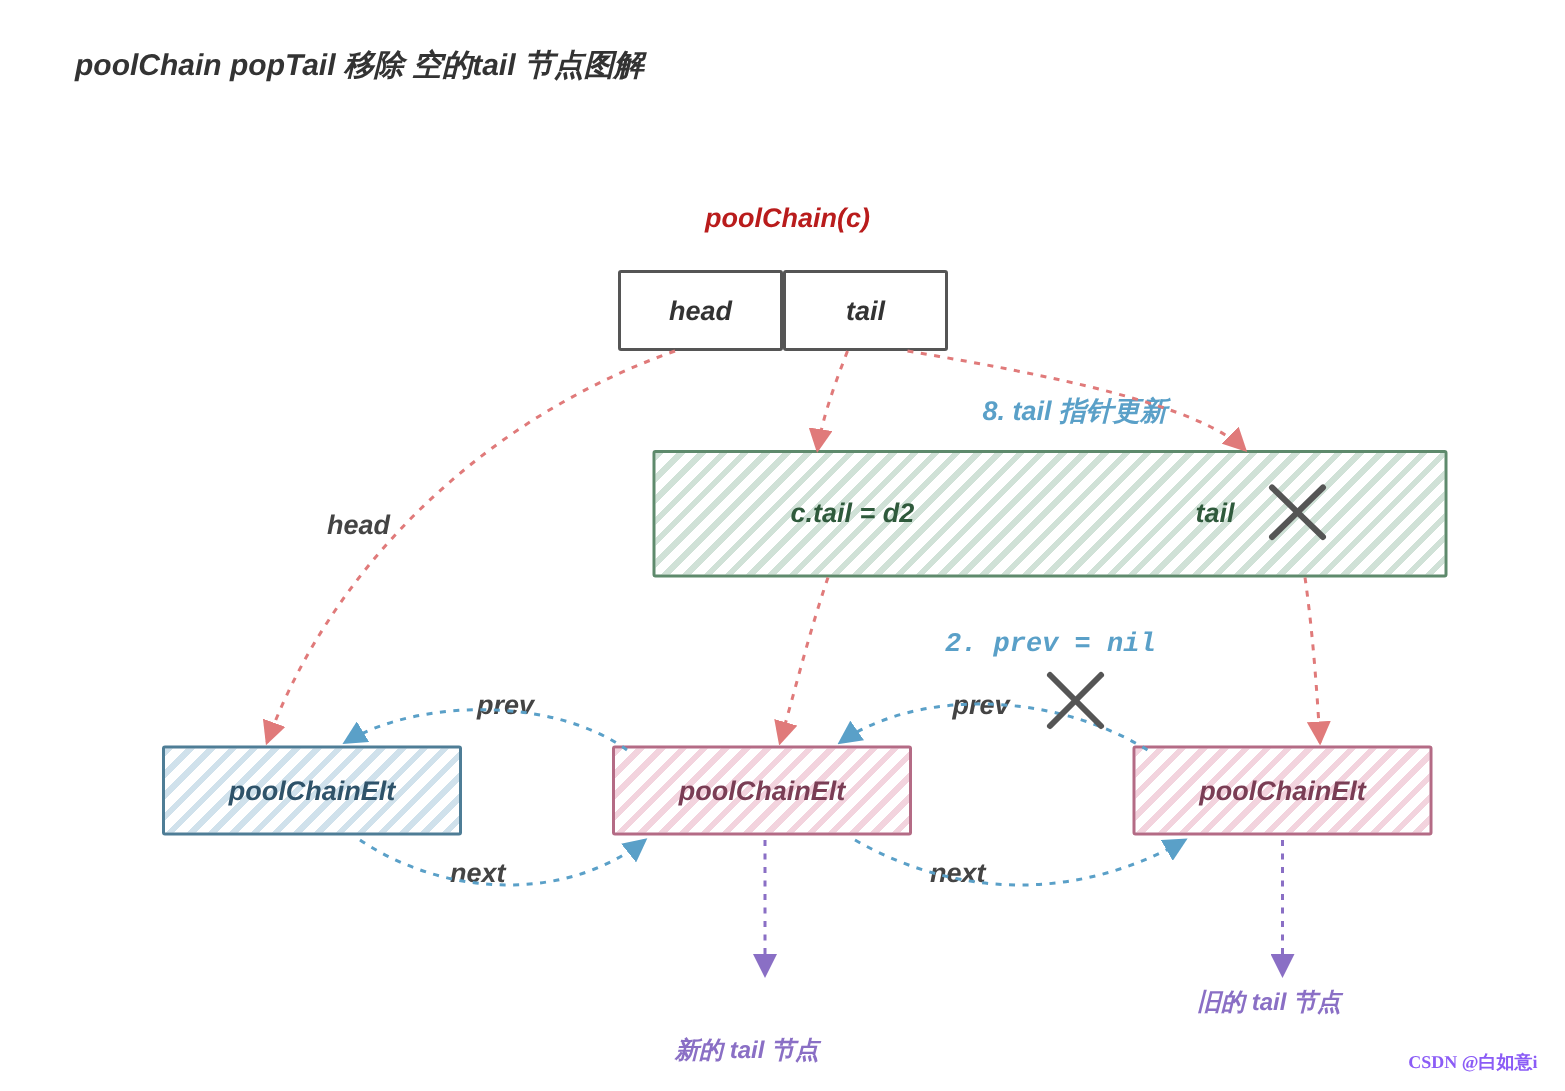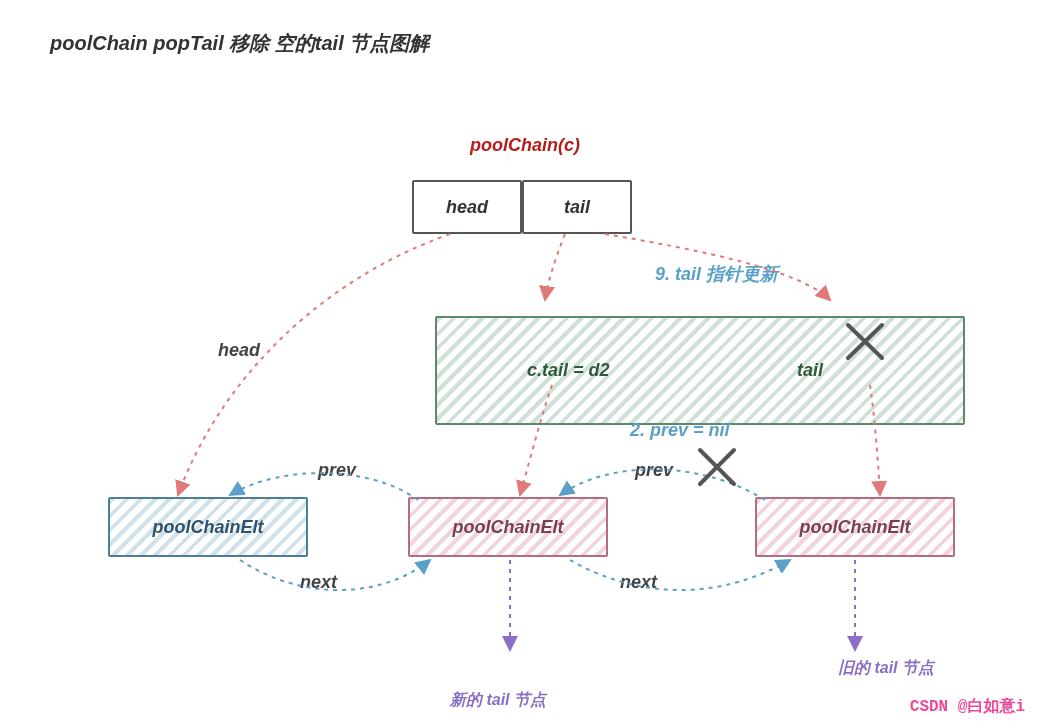--- a/index.html
+++ b/index.html
@@ -14,21 +14,21 @@
     overflow: hidden;
   }
   svg.canvas { position: absolute; top: 0; left: 0; }
   .label {
     position: absolute;
     font-weight: bold;
     font-size: 18px;
     white-space: nowrap;
   }
   .title { font-size: 20px; font-weight: bold; color: #333; }
-  .watermark { font-size: 16px; color: #ec4899; font-style: normal; font-family: Liberation Mono, monospace; }
+  .watermark { font-size: 12px; color: #8b5cf6; font-style: normal; font-family: Liberation Serif, serif; }
   .c-red   { color: #b91c1c; }
   .c-blue  { color: #5aa0c8; }
   .c-dark  { color: #444; }
   .c-purple{ color: #8a6fc5; }
 
   
   .box {
     position: absolute;
     border: 2px solid #555;
     border-radius: 2px;
@@ -69,48 +69,48 @@
 
 <div class="label c-red" style="left:470px; top:135px;">poolChain(c)</div>
 
 <div class="box plain" style="left:412px; top:180px; width:110px; height:54px;">
   <span>head</span>
 </div>
 <div class="box plain" style="left:522px; top:180px; width:110px; height:54px;">
   <span>tail</span>
 </div>
 
-<div class="label c-blue" style="left:655px; top:262px;">9. tail 指针更新</div>
+<div class="label c-blue" style="left:655px; top:262px;">8. tail 指针更新</div>
 
-<div class="box hatch-green" style="left:435px; top:300px; width:530px; height:109px; justify-content:flex-start;margin-top:16px;">
+<div class="box hatch-green" style="left:435px; top:300px; width:530px; height:85px; justify-content:flex-start;">
   <span style="margin-left:90px;">c.tail = d2</span>
   <span style="position:absolute; left:360px;">tail</span>
 </div>
 
 <div class="label c-dark" style="left:218px; top:340px;">head</div>
 
-<div class="label c-blue" style="left:630px; top:420px;">2. prev = nil</div>
+<div class="label c-blue" style="left:630px; top:420px;font-family:Liberation Mono, monospace;">2. prev = nil</div>
 
 <div class="label c-dark" style="left:318px; top:460px;">prev</div>
 <div class="label c-dark" style="left:635px; top:460px;">prev</div>
 <div class="label c-dark" style="left:300px; top:572px;">next</div>
 <div class="label c-dark" style="left:620px; top:572px;">next</div>
 
 <div class="box hatch-blue" style="left:108px; top:497px; width:200px; height:60px;">
   <span>poolChainElt</span>
 </div>
 <div class="box hatch-pink" style="left:408px; top:497px; width:200px; height:60px;">
   <span>poolChainElt</span>
 </div>
 <div class="box hatch-pink" style="left:755px; top:497px; width:200px; height:60px;">
   <span>poolChainElt</span>
 </div>
 
 <div class="label c-purple" style="left:450px; top:658px; font-size:16px;margin-top:32px;">新的 tail 节点</div>
-<div class="label c-purple" style="left:798px; top:658px; font-size:16px;margin-left:40px;">旧的 tail 节点</div>
+<div class="label c-purple" style="left:798px; top:658px; font-size:16px;">旧的 tail 节点</div>
 
 <div class="label watermark" style="right:18px; bottom:10px; left:auto;">CSDN @白如意i</div>
 
 <svg class="canvas" width="1043" height="727">
   <defs>
     <marker id="arr-red" markerWidth="8" markerHeight="8" refX="7" refY="4" orient="auto">
       <path d="M0,0 L8,4 L0,8 Z" fill="#e07a7a"></path>
     </marker>
     <marker id="arr-blue" markerWidth="8" markerHeight="8" refX="7" refY="4" orient="auto">
       <path d="M0,0 L8,4 L0,8 Z" fill="#5aa0c8"></path>

